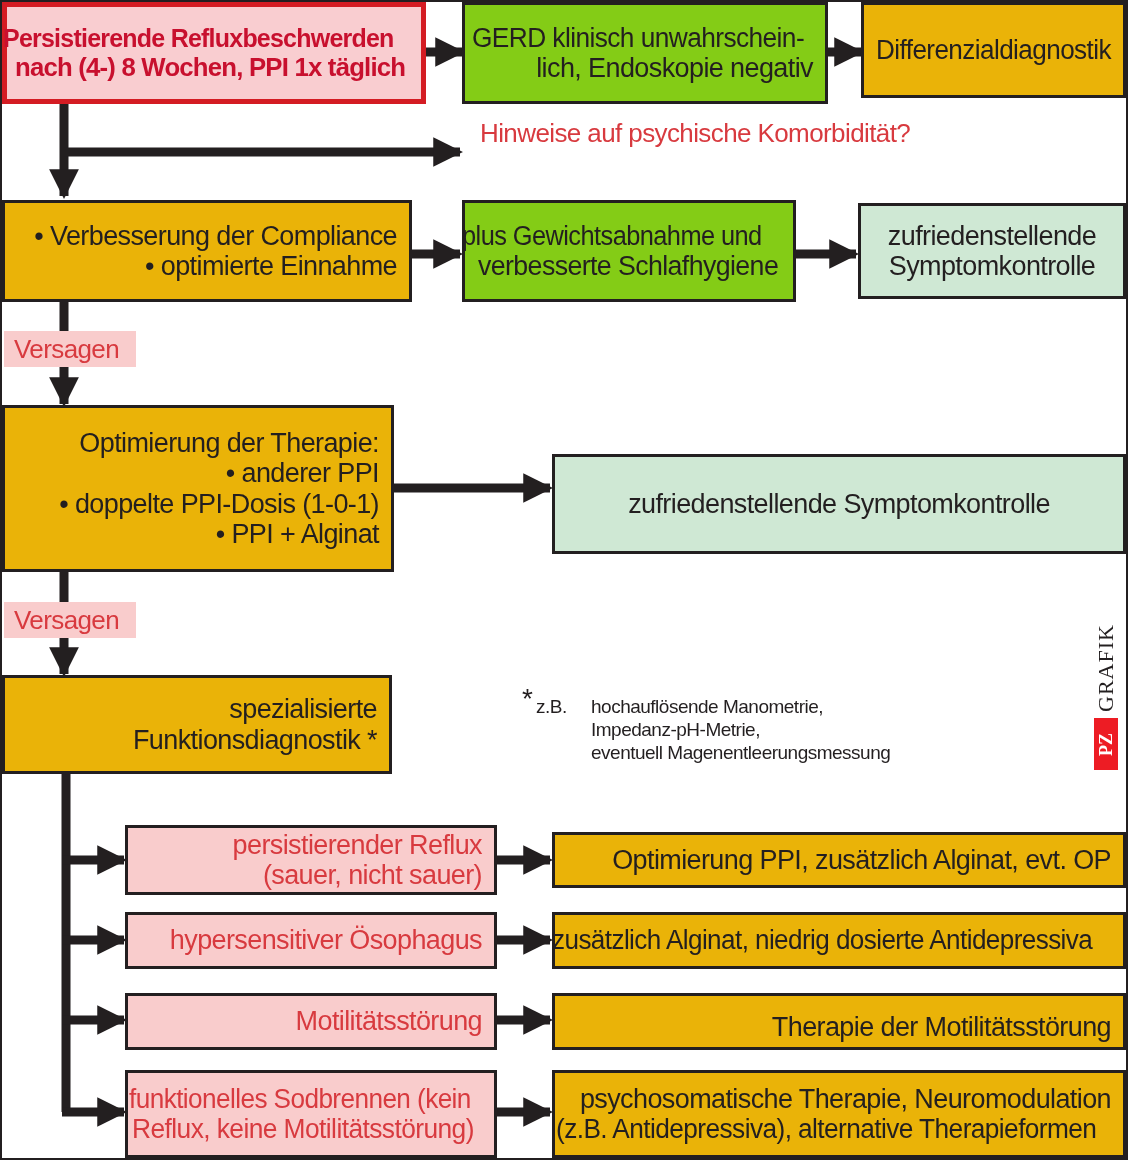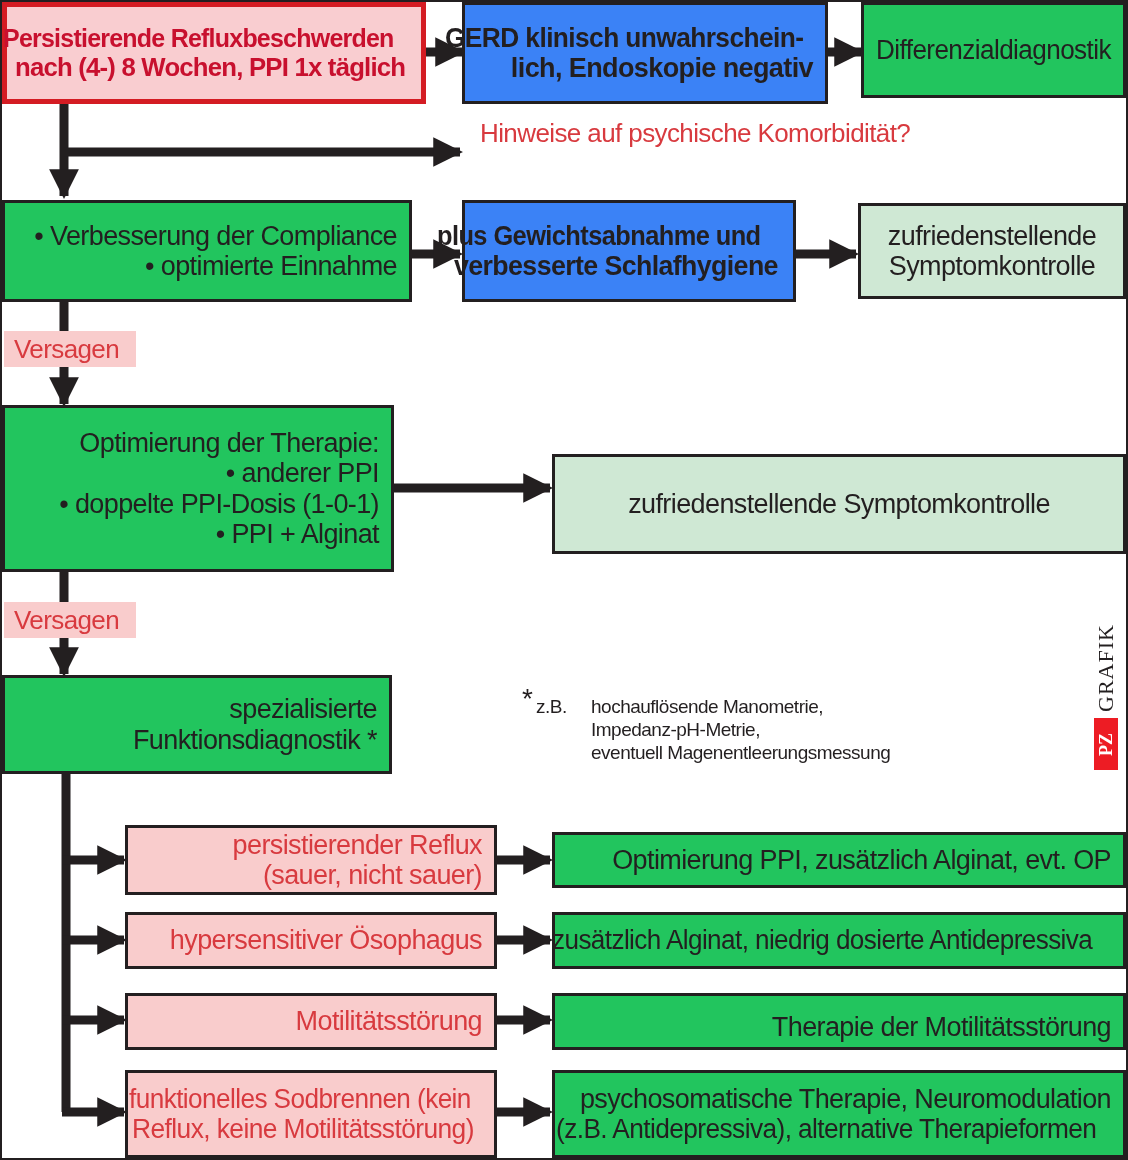--- a/index.html
+++ b/index.html
@@ -5,23 +5,23 @@
     html, body { margin: 0; padding: 0; background: #ffffff; }
     body { width: 1128px; height: 1160px; position: relative; overflow: hidden;
            font-family: "Liberation Sans", "DejaVu Sans", sans-serif; color: #231f20; }
     .frame { position: absolute; left: 0; top: 0; width: 1124px; height: 1156px;
              border: 2px solid #231f20; box-sizing: content-box; }
     .box { position: absolute; box-sizing: border-box; border: 3px solid #231f20;
            display: flex; flex-direction: column; justify-content: center;
            padding: 0 12px; font-size: 27px; line-height: 1.13; letter-spacing: -0.6px;
            transform-origin: left center; align-items: flex-end; }
     .box span { display: block; white-space: nowrap; }
-    .blue { background: #22c55e; }
+    .blue { background: #eab308; }
     .green { background: #cfe8d4; }
-    .white { background: #3b82f6; font-weight: bold; }
+    .white { background: #84cc16; }
     .pink { background: #f9cccc; color: #d83a3f; }
     .start { background: #f9cdd0; border: 5px solid #d41c23; color: #c8102e;
              font-weight: bold; font-size: 26px; letter-spacing: -0.8px; }
     .center { align-items: center; text-align: center; }
     .note-red { position: absolute; color: #d83a3f; font-size: 26px; letter-spacing: -0.6px; white-space: nowrap; }
     .tag { position: absolute; background: #f9cccc; color: #d83a3f; font-size: 26px;
            letter-spacing: -0.6px; padding: 0 10px; height: 36px; line-height: 36px; }
     .footnote { position: absolute; font-size: 19px; line-height: 23px; letter-spacing: -0.5px; }
     .footnote .star { position: absolute; left: -14px; top: -8px; font-size: 28px; }
     .footnote .lead { position: absolute; left: 0; top: 0; }

